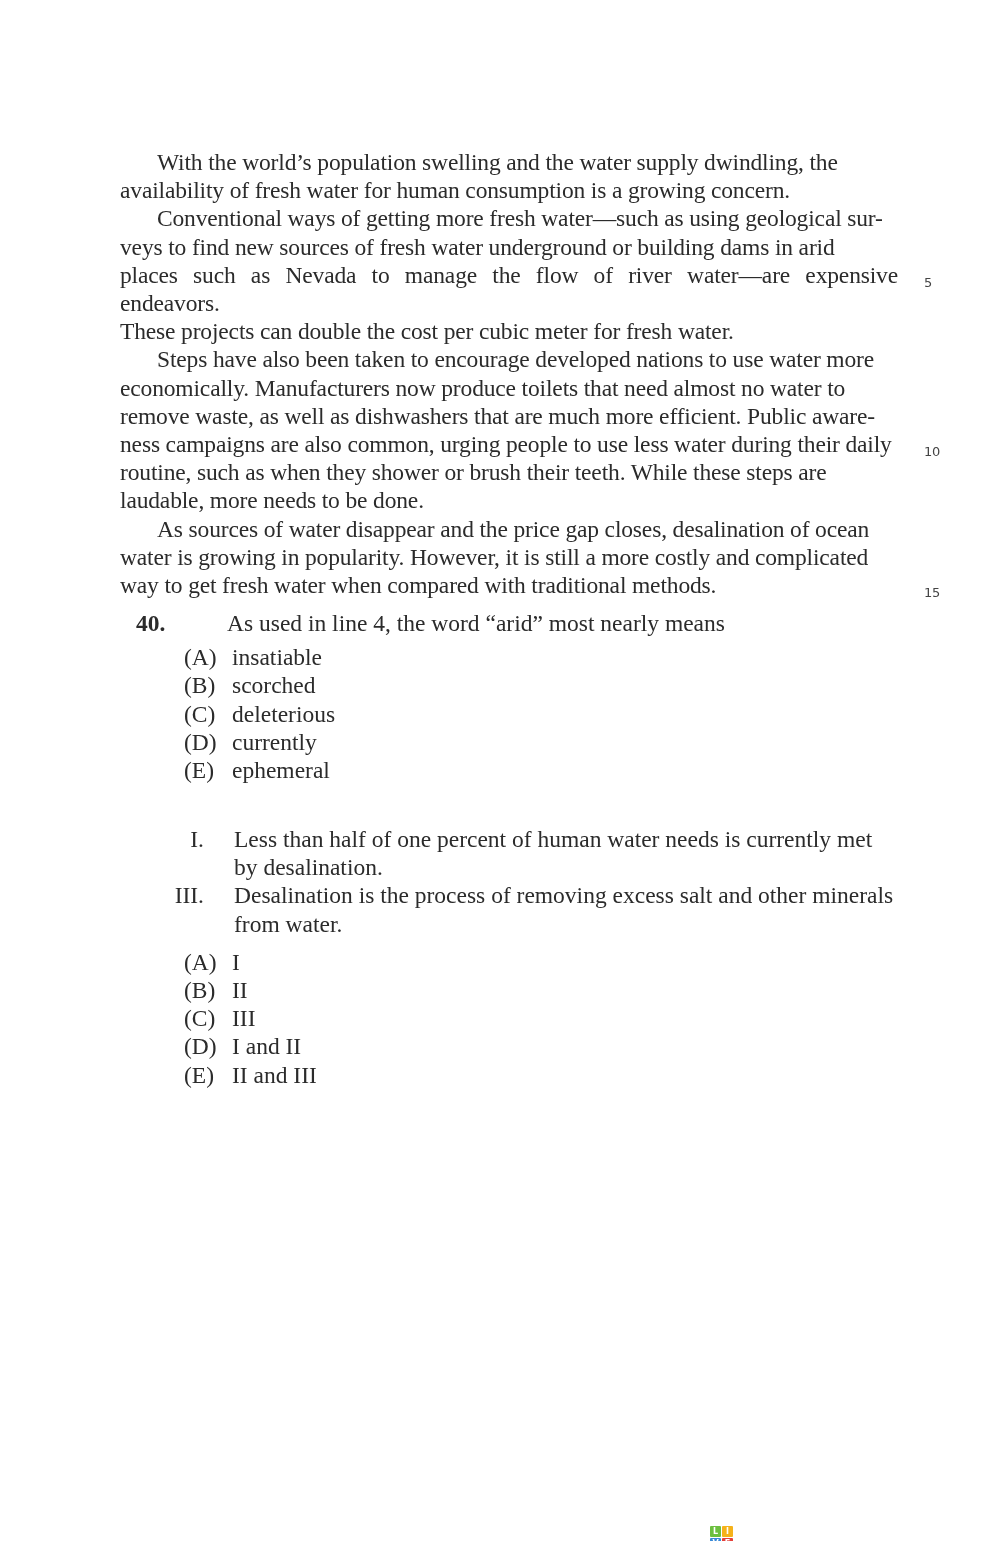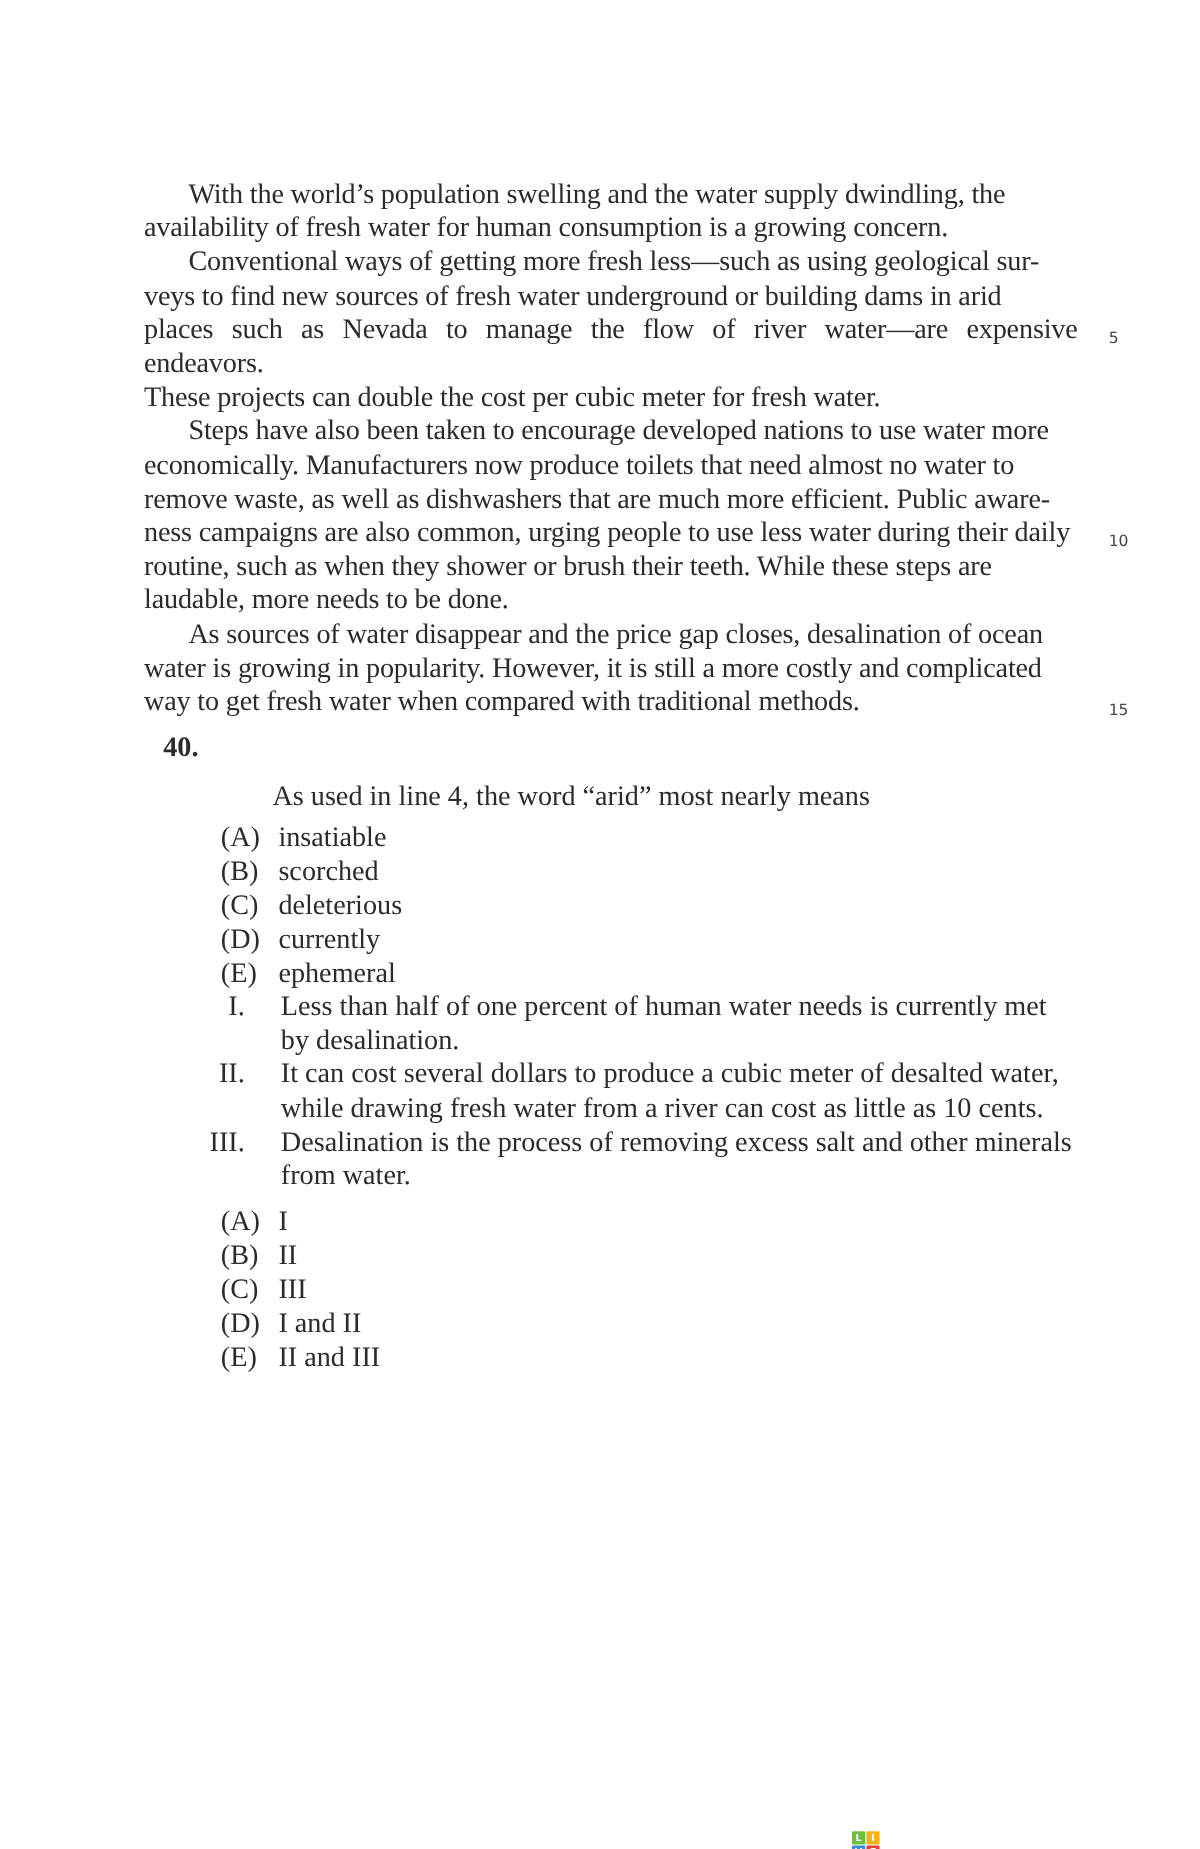--- a/index.html
+++ b/index.html
@@ -10,21 +10,21 @@
   .passage { position: absolute; left: 108px; top: 148px; width: 778px; }
   .para { font-size: 23.5px; line-height: 28.2px; text-align: justify;
           text-indent: 37px; margin: 0; letter-spacing: -0.15px; }
   .line { position: relative; display: block; }
   .lnum { position: absolute; left: 804px; font-family: "DejaVu Sans", sans-serif;
           font-size: 13px; color: #444; top: 8px; text-indent: 0; }
 
   .q { position: absolute; left: 124px; font-size: 23.5px; line-height: 28.2px; }
   .q-head { display: flex; gap: 44px; }
   .q-num { font-weight: bold; width: 47px; flex: none; }
-  .q-text { width: 680px; margin-top: 41px; }
+  .q-text { width: 680px; }
   .opts { margin-left: 48px; margin-top: 6px; }
   .opt { display: flex; }
   .opt-label { width: 48px; flex: none; }
   .stmts { margin-top: 4px; }
   .stmt { display: flex; }
   .stmt-num { width: 82px; text-align: right; padding-right: 14px; flex: none; box-sizing: border-box; }
   .stmt-text { width: 660px; margin-left: 16px; }
 
   .logo { position: absolute; left: 698px; top: 1506px; display: flex; align-items: center; }
   .logo-grid { display: grid; grid-template-columns: 11px 11px; grid-template-rows: 11px 11px; gap: 1px; margin-right: 3px; }
@@ -37,21 +37,21 @@
 <body>
 
 <div class="page">
 
   <div class="passage">
     <p class="para">
       <span class="line">With the world’s population swelling and the water supply dwindling, the</span>
       <span class="line" style="text-indent:0">availability of fresh water for human consumption is a growing concern.</span>
     </p>
     <p class="para">
-      <span class="line">Conventional ways of getting more fresh less—such as using geological sur-</span>
+      <span class="line">Conventional ways of getting more fresh water—such as using geological sur-</span>
       <span class="line" style="text-indent:0">veys to find new sources of fresh water underground or building dams in arid</span>
       <span class="line" style="text-indent:0;position:relative"><span>places such as Nevada to manage the flow of river water—are expensive endeavors.</span><span class="lnum">5</span></span>
       <span class="line" style="text-indent:0">These projects can double the cost per cubic meter for fresh water.</span>
     </p>
     <p class="para">
       <span class="line">Steps have also been taken to encourage developed nations to use water more</span>
       <span class="line" style="text-indent:0">economically. Manufacturers now produce toilets that need almost no water to</span>
       <span class="line" style="text-indent:0">remove waste, as well as dishwashers that are much more efficient. Public aware-</span>
       <span class="line" style="text-indent:0;position:relative"><span>ness campaigns are also common, urging people to use less water during their daily</span><span class="lnum">10</span></span>
       <span class="line" style="text-indent:0">routine, such as when they shower or brush their teeth. While these steps are</span>
@@ -93,24 +93,20 @@
     </div>
   </div>
 
   <div class="q" style="top:821px">
     <div class="stmts">
       <div class="stmt">
           <span class="stmt-num">I.</span>
           <span class="stmt-text">Less than half of one percent of human water needs is currently met by desalination.</span>
         </div>
       <div class="stmt">
-          <span class="stmt-num">II.</span>
-          <span class="stmt-text">It can cost several dollars to produce a cubic meter of desalted water, while drawing fresh water from a river can cost as little as 10 cents.</span>
-        </div>
-      <div class="stmt">
           <span class="stmt-num">III.</span>
           <span class="stmt-text">Desalination is the process of removing excess salt and other minerals from water.</span>
         </div>
     </div>
     <div class="opts" style="margin-top:10px">
       <div class="opt">
           <span class="opt-label">(A)</span>
           <span>I</span>
         </div>
       <div class="opt">

